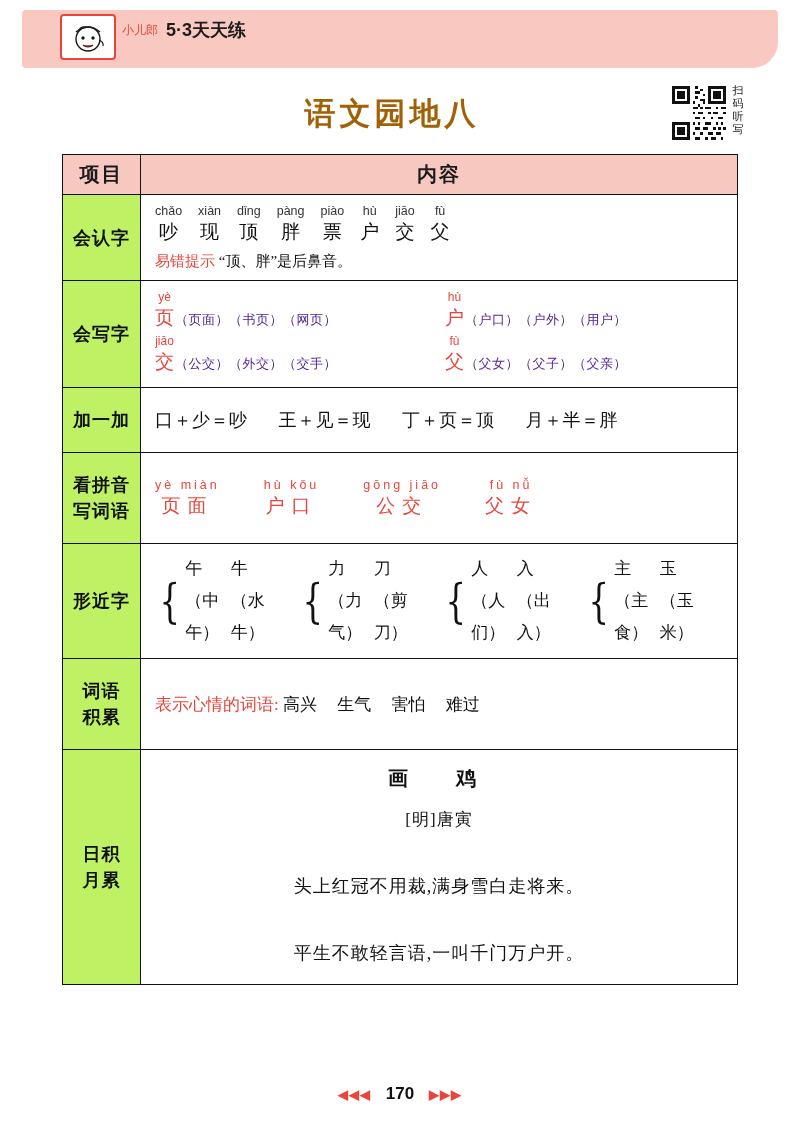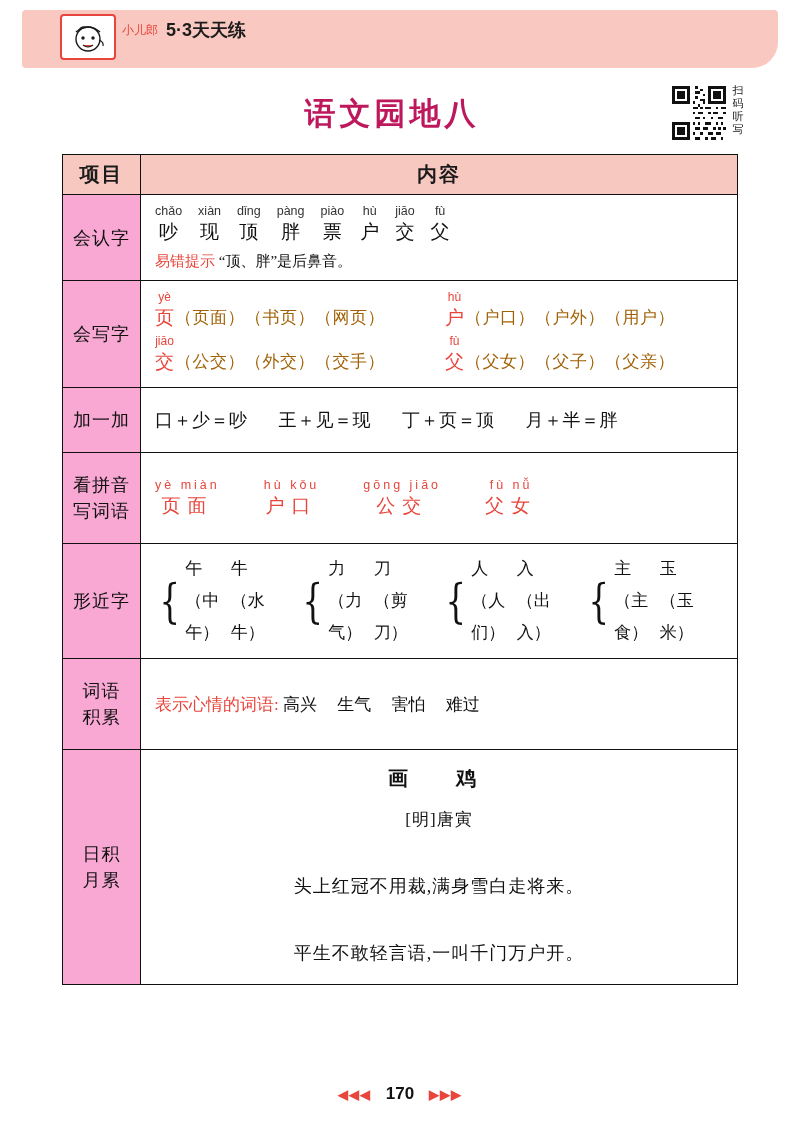--- a/index.html
+++ b/index.html
@@ -54,21 +54,21 @@
     letter-spacing: 0px;
   }
   
   .title {
     position: absolute;
     left: 0; top: 93px;
     width: 784px;
     text-align: center;
     font-size: 31px;
     font-weight: bold;
-    color: #be185d;
+    color: #a16207;
     letter-spacing: 4px;
   }
   
   .qr-wrap {
     position: absolute;
     left: 672px; top: 86px;
     width: 54px; height: 54px;
   }
   .qr {
     width: 54px; height: 54px;
@@ -109,24 +109,24 @@
   .hdr-right {
     background: #f7c8c0;
     text-align: center;
     font-size: 20px;
     font-weight: bold;
     color: #1a1a1a;
     letter-spacing: 2px;
   }
   .rowlabel {
     width: 78px;
-    background: #f9a8d4;
+    background: #bef264;
     text-align: center;
     font-size: 18px;
-    font-weight: normal;
+    font-weight: bold;
     color: #111;
     letter-spacing: 1px;
     line-height: 26px;
     padding: 19px 2px;
   }
   .content {
     padding: 9px 10px 9px 14px;
     font-size: 17px;
     color: #111;
   }
@@ -169,22 +169,22 @@
   .w1 { width: 290px; }
   .charblk {
     display: inline-flex;
     flex-direction: column;
     align-items: center;
     margin-right: 1px;
   }
   .charblk .py { font-size: 12px; color: #e8453c; }
   .charblk .hz { font-size: 19px; color: #e8453c; }
   .words {
-    font-size: 17px;
-    color: #a16207;
+    font-size: 13px;
+    color: #4c1d95;
     padding-bottom: 1px;
     letter-spacing: 0.5px;
   }
   
   .pin-words { display: flex; align-items: flex-end; }
   .pw {
     display: inline-flex;
     flex-direction: column;
     align-items: center;
     margin-right: 44px;

